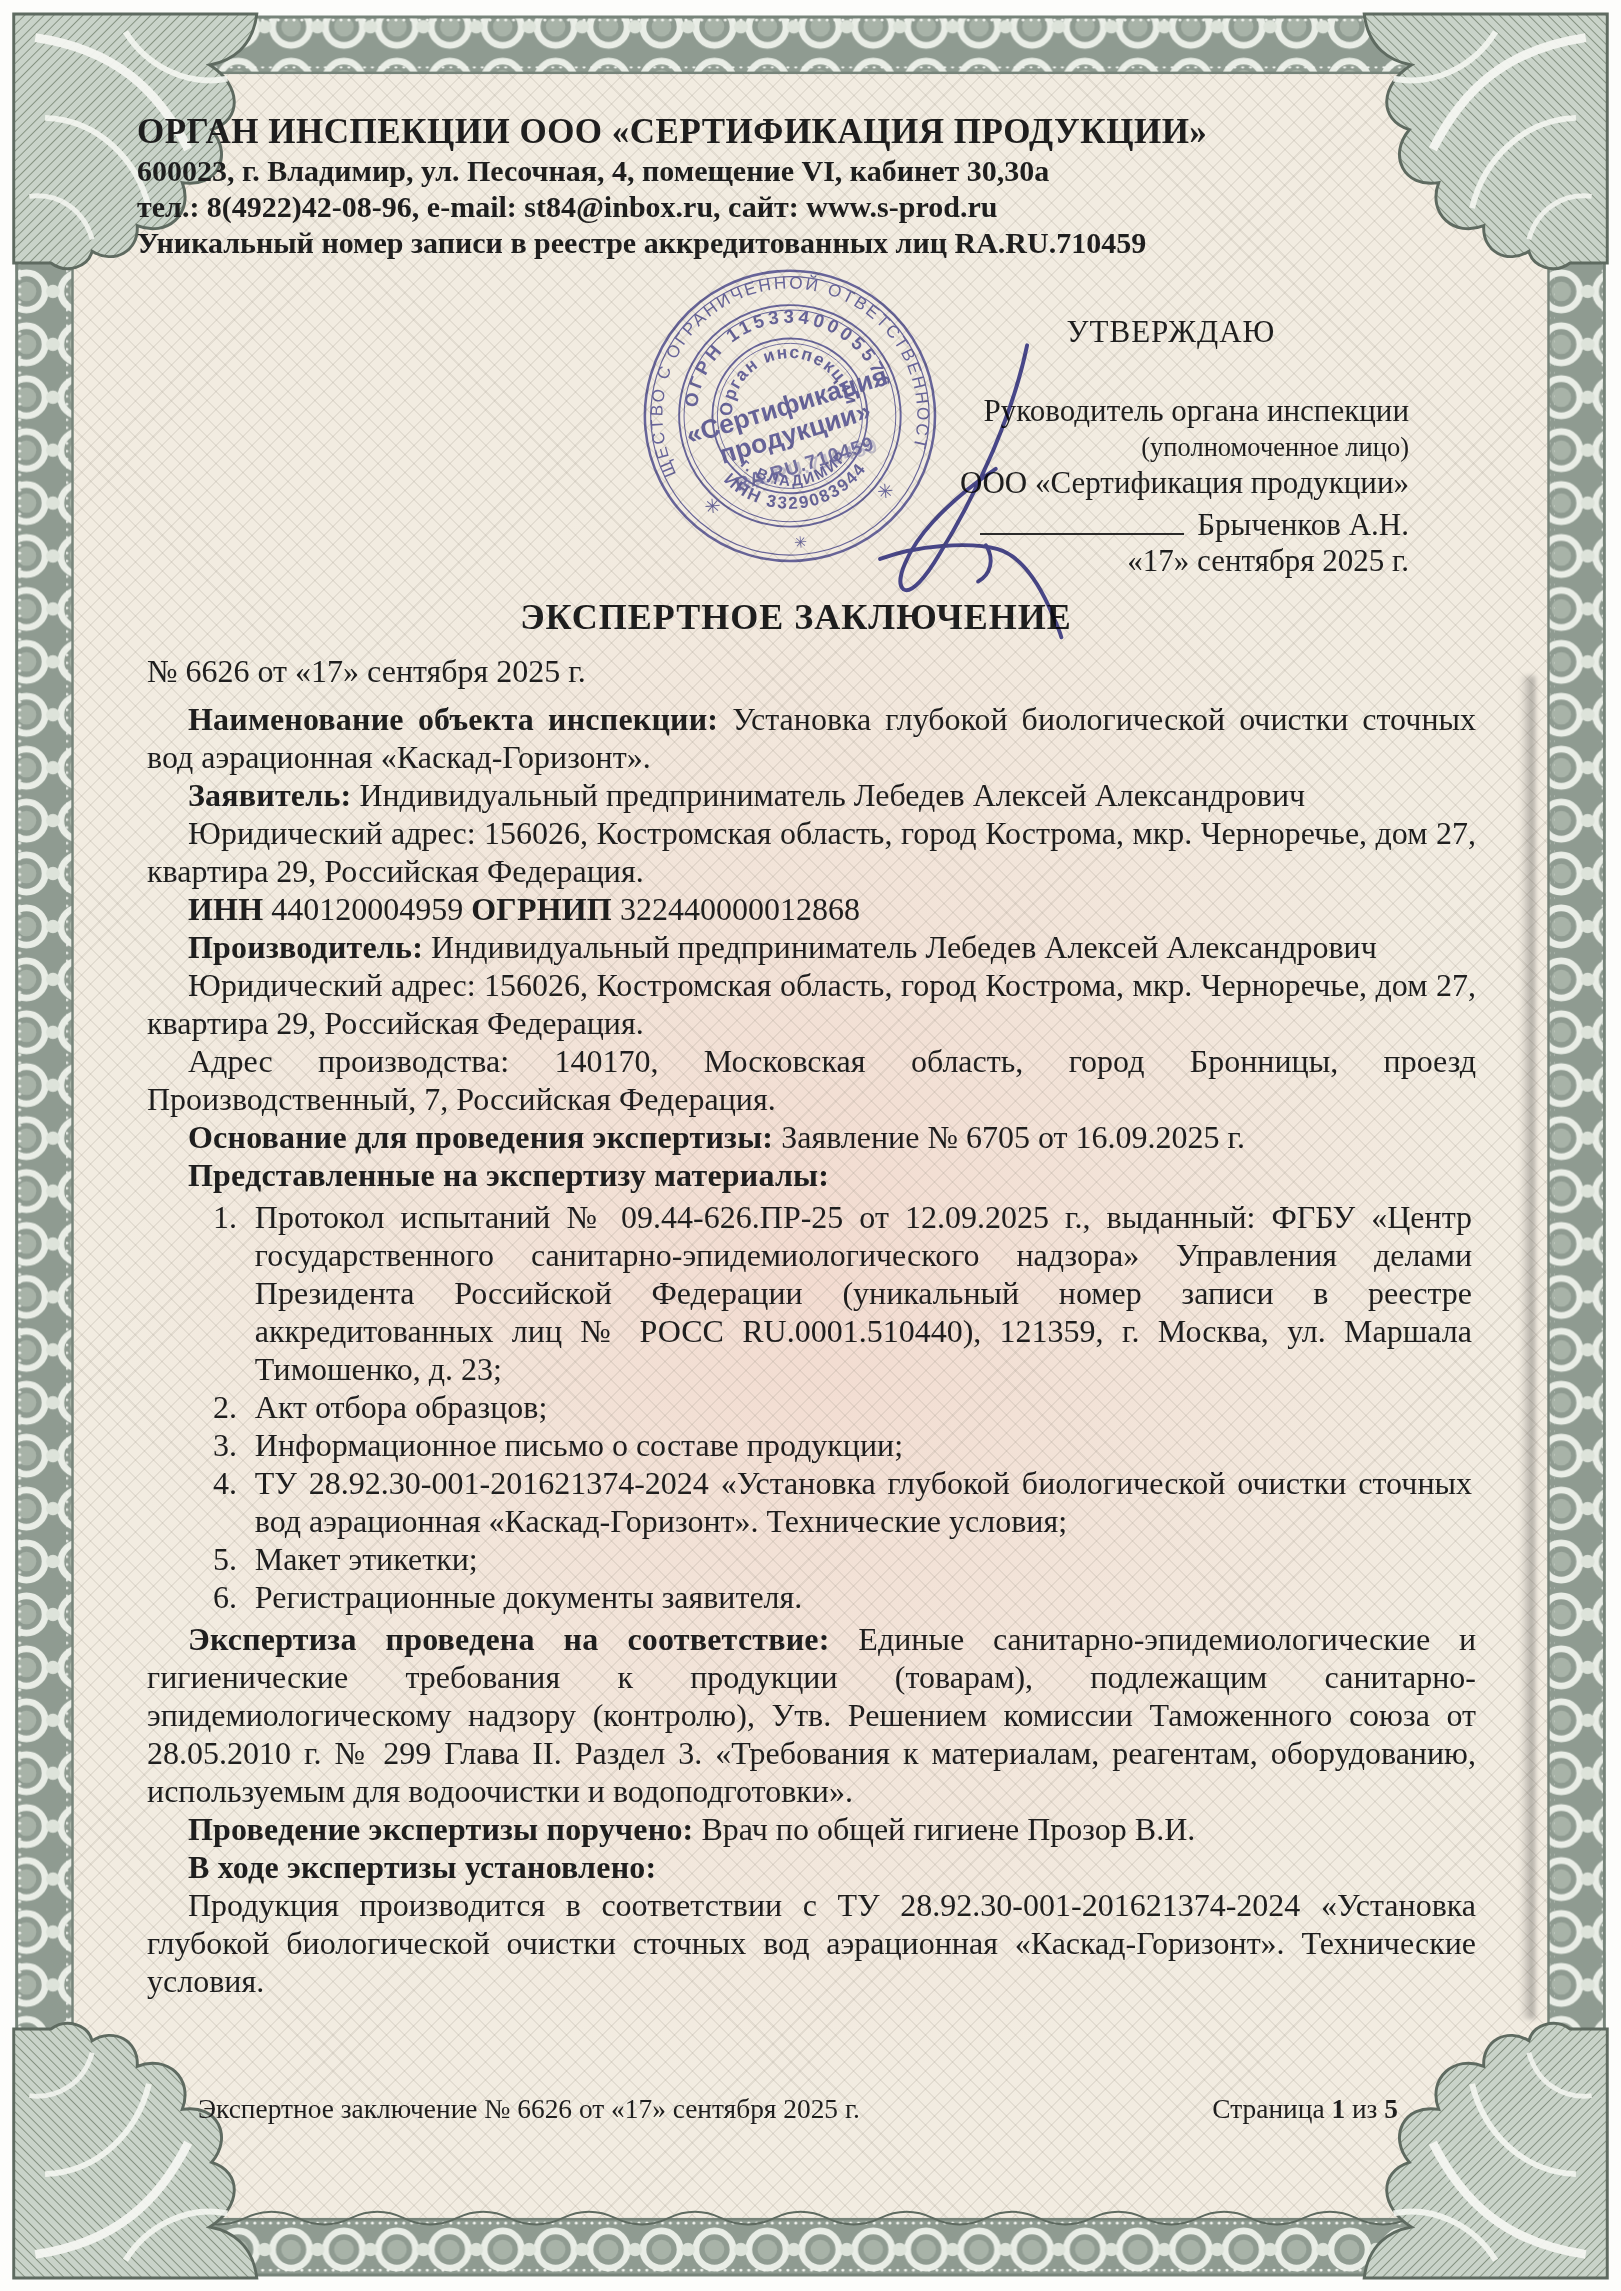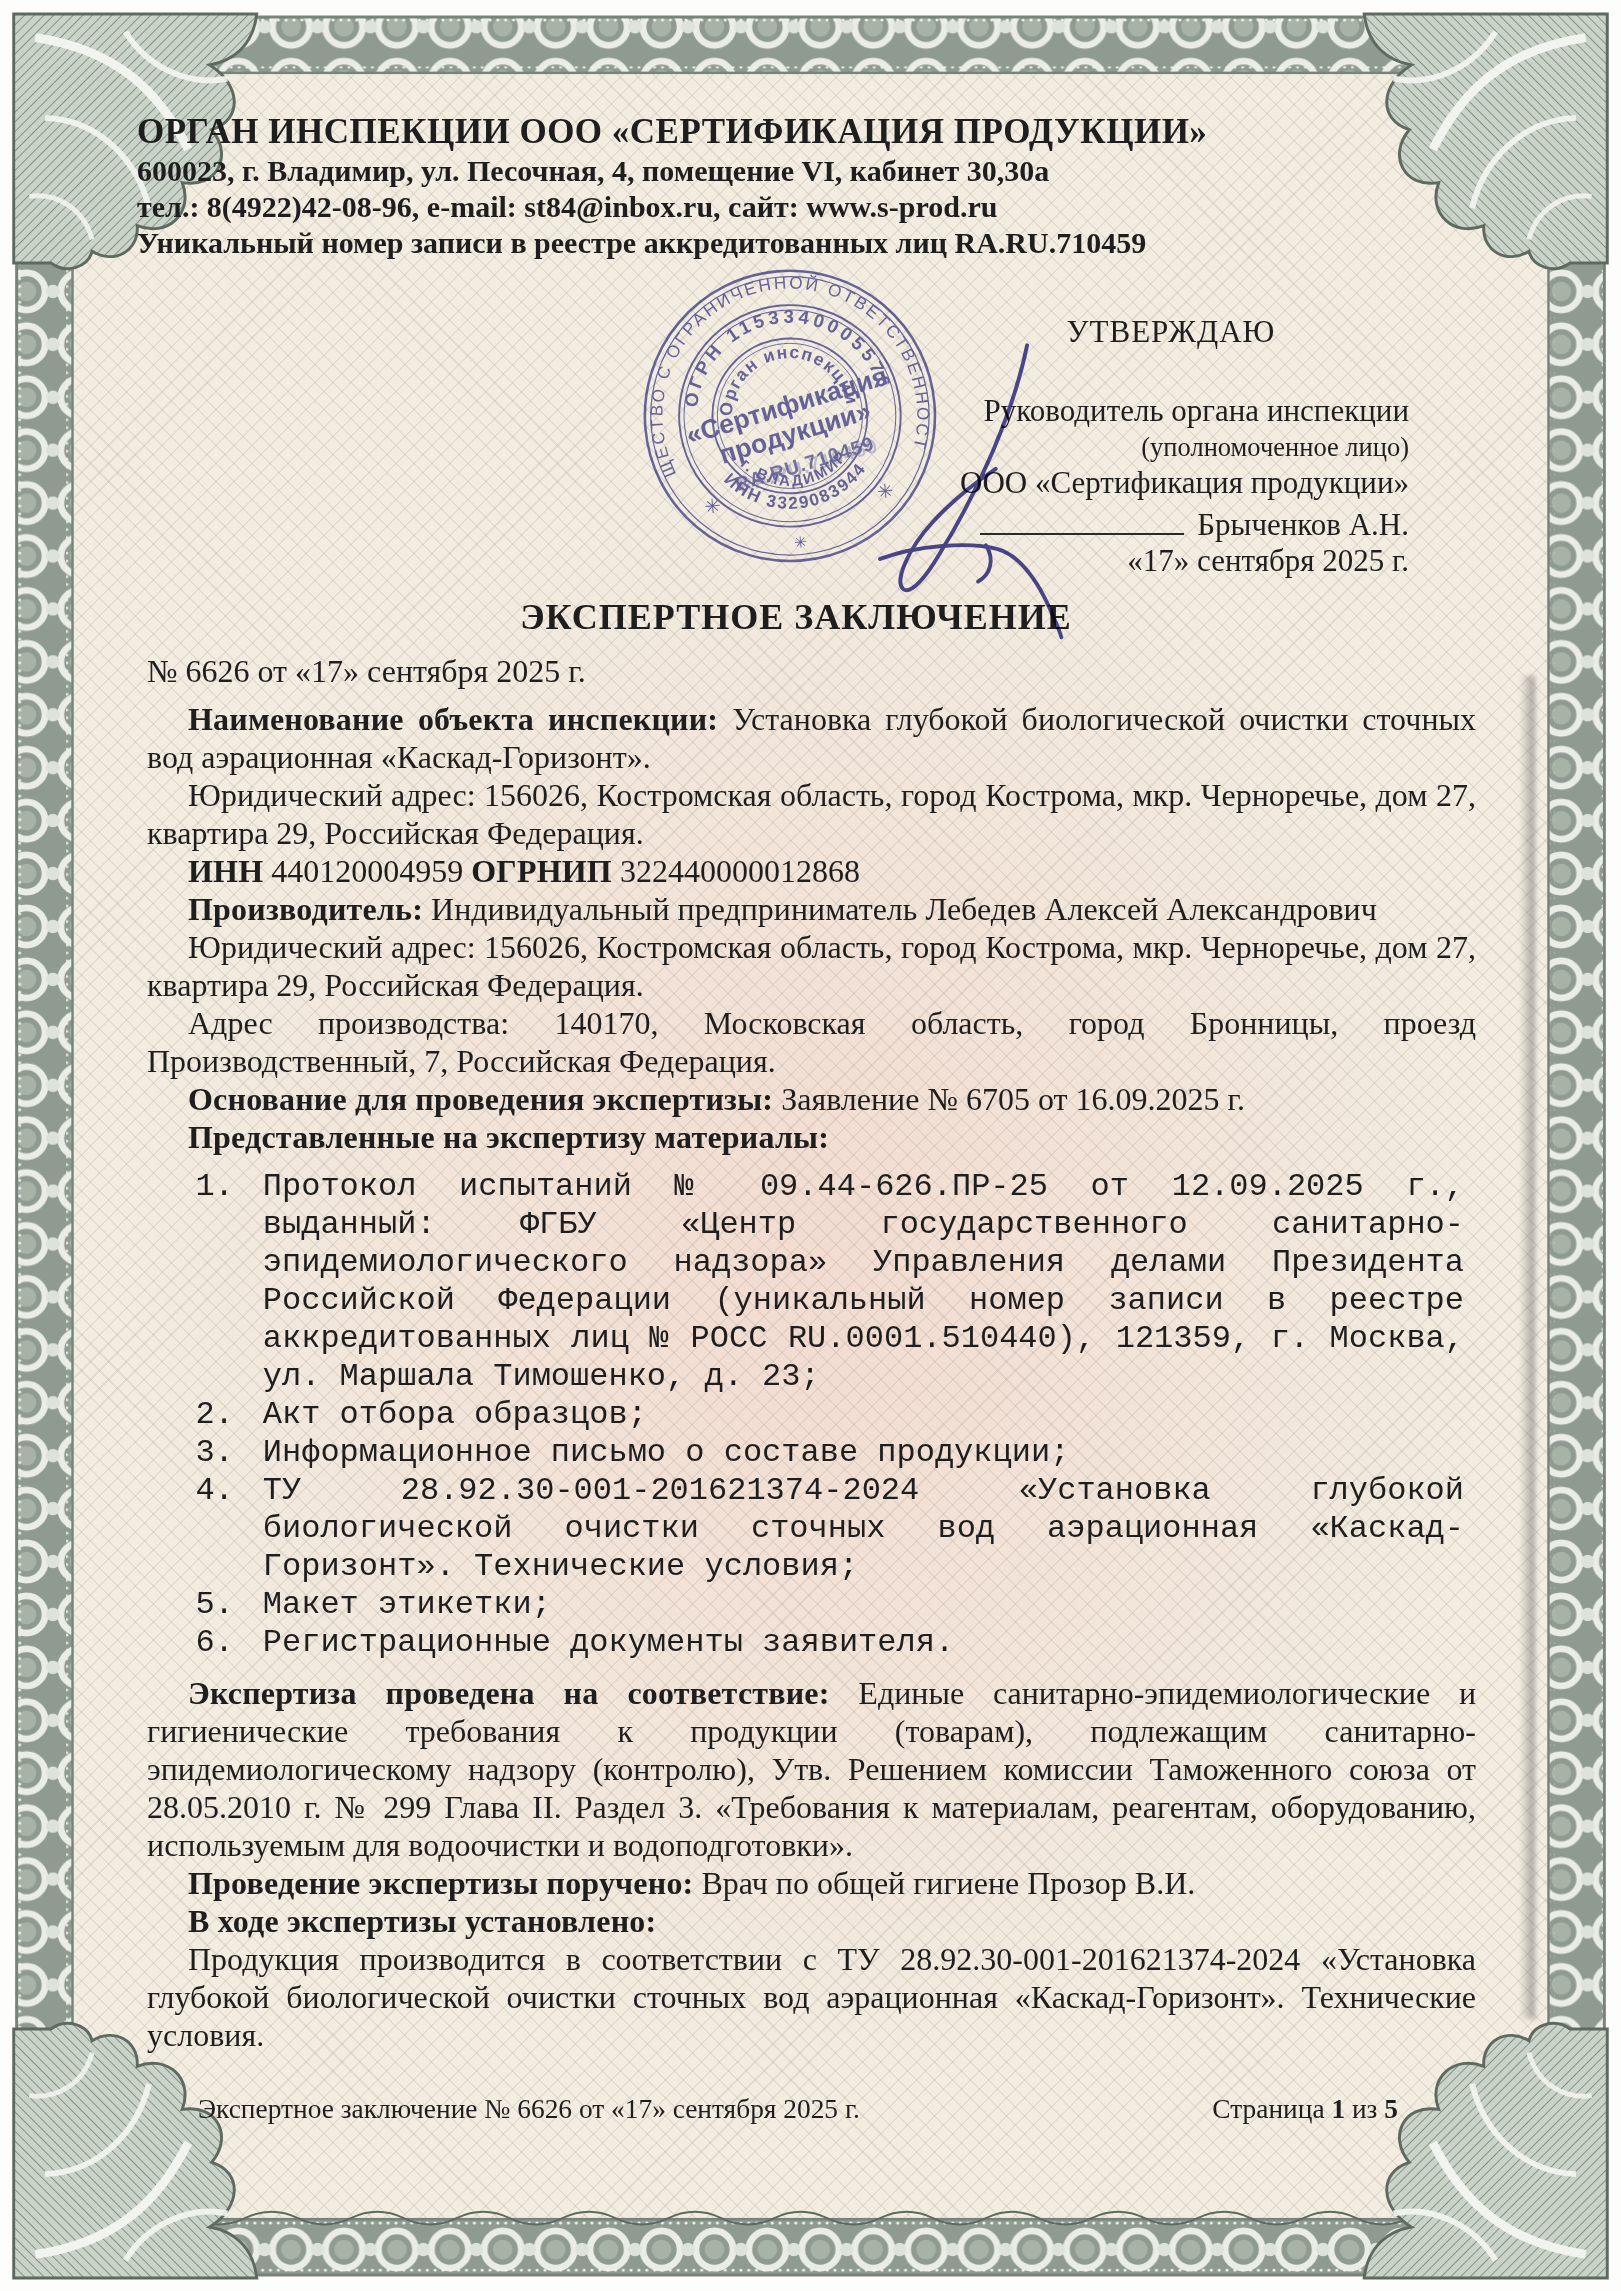--- a/index.html
+++ b/index.html
@@ -29,21 +29,21 @@
   .approval .small{font-size:26.5px;}
   .sig-row{margin-top:5.9px;}
   .sig-line{display:inline-block;width:204px;border-bottom:2px solid #2a2a2a;height:25.5px;margin-right:13.7px;vertical-align:baseline;}
 
   .doc-title{position:absolute;top:596px;left:0;right:29px;text-align:center;font-size:36px;font-weight:bold;letter-spacing:1px;}
   .doc-number{position:absolute;top:653px;left:147px;font-size:32px;}
 
   .body-text{position:absolute;top:700px;left:147px;width:1329px;font-size:32px;line-height:38px;text-align:justify;}
   .body-text p{margin:0;text-indent:41px;}
   .body-text b{letter-spacing:0.2px;}
-  ol.materials{margin:12px;padding-left:94px;font-family:Liberation Mono, monospace;}
+  ol.materials{margin:4px;padding-left:94px;}
   ol.materials li{padding-left:9.8px;text-align:justify;}
 
   .footer{position:absolute;top:2094px;left:198px;right:223px;font-size:27.4px;}
   .footer-left{float:left;}
   .footer-right{float:right;}
 
   .scan-shadow{position:absolute;right:86px;top:676px;width:14.7px;height:1343px;z-index:4;
     background:linear-gradient(to right, rgba(40,40,40,0), rgba(40,40,40,0.38));filter:blur(2.5px);}
   .stamp-font{font-family:"Liberation Sans","DejaVu Sans",sans-serif;}
 </style>
@@ -105,20 +105,21 @@
     <div>ООО «Сертификация продукции»</div>
     <div class="sig-row"><span class="sig-line"></span><span>Брыченков А.Н.</span></div>
     <div>«17» сентября 2025 г.</div>
   </div>
 
   <div class="doc-title">ЭКСПЕРТНОЕ ЗАКЛЮЧЕНИЕ</div>
   <div class="doc-number">№ 6626 от «17» сентября 2025 г.</div>
 
   <div class="body-text">
     <p><b>Наименование объекта инспекции:</b><span> Установка глубокой биологической очистки сточных вод аэрационная «Каскад-Горизонт».</span></p>
+    <p><b>Заявитель:</b><span> Индивидуальный предприниматель Лебедев Алексей Александрович</span></p>
     <p>Юридический адрес: 156026, Костромская область, город Кострома, мкр. Черноречье, дом 27, квартира 29, Российская Федерация.</p>
     <p><b>ИНН</b><span> 440120004959 </span><b>ОГРНИП</b><span> 322440000012868</span></p>
     <p><b>Производитель:</b><span> Индивидуальный предприниматель Лебедев Алексей Александрович</span></p>
     <p>Юридический адрес: 156026, Костромская область, город Кострома, мкр. Черноречье, дом 27, квартира 29, Российская Федерация.</p>
     <p>Адрес производства: 140170, Московская область, город Бронницы, проезд Производственный, 7, Российская Федерация.</p>
     <p><b>Основание для проведения экспертизы:</b><span> Заявление № 6705 от 16.09.2025 г.</span></p>
     <p><b>Представленные на экспертизу материалы:</b></p>
     <ol class="materials">
       <li>Протокол испытаний № 09.44-626.ПР-25 от 12.09.2025 г., выданный: ФГБУ «Центр государственного санитарно-эпидемиологического надзора» Управления делами Президента Российской Федерации (уникальный номер записи в реестре аккредитованных лиц № РОСС RU.0001.510440), 121359, г. Москва, ул. Маршала Тимошенко, д. 23;</li>
       <li>Акт отбора образцов;</li>

